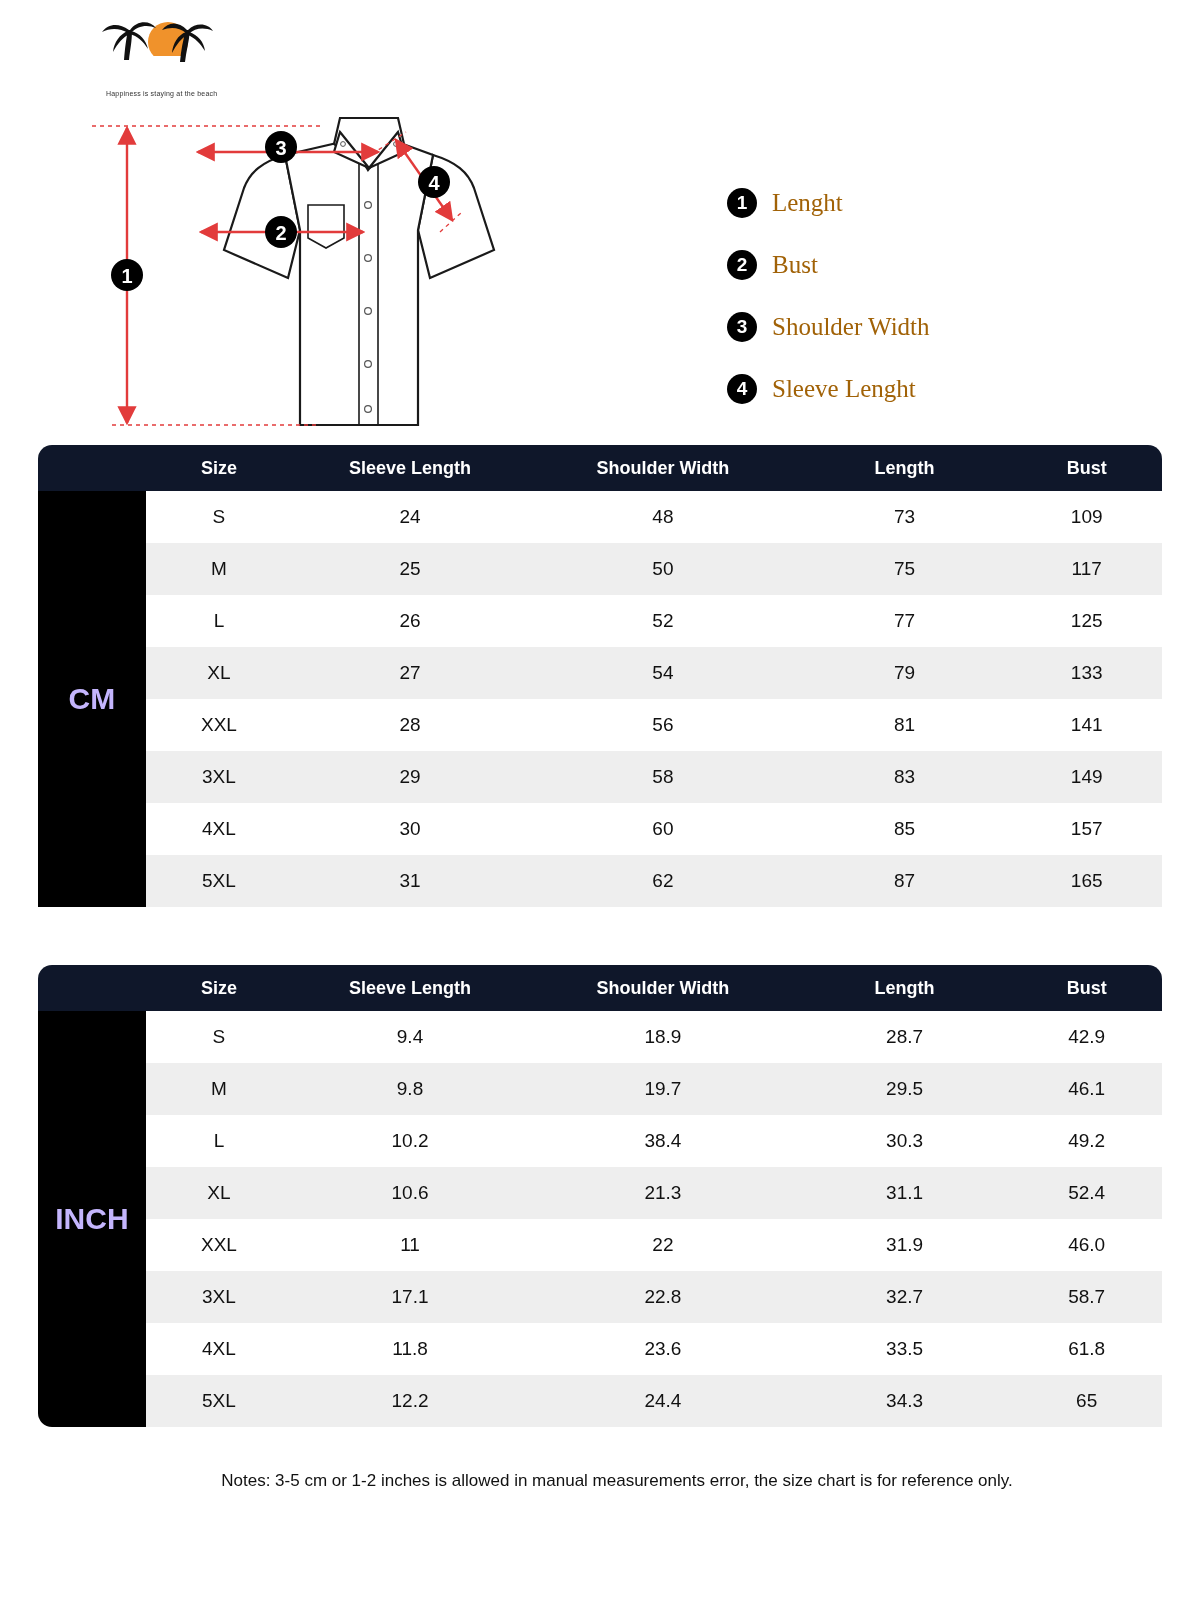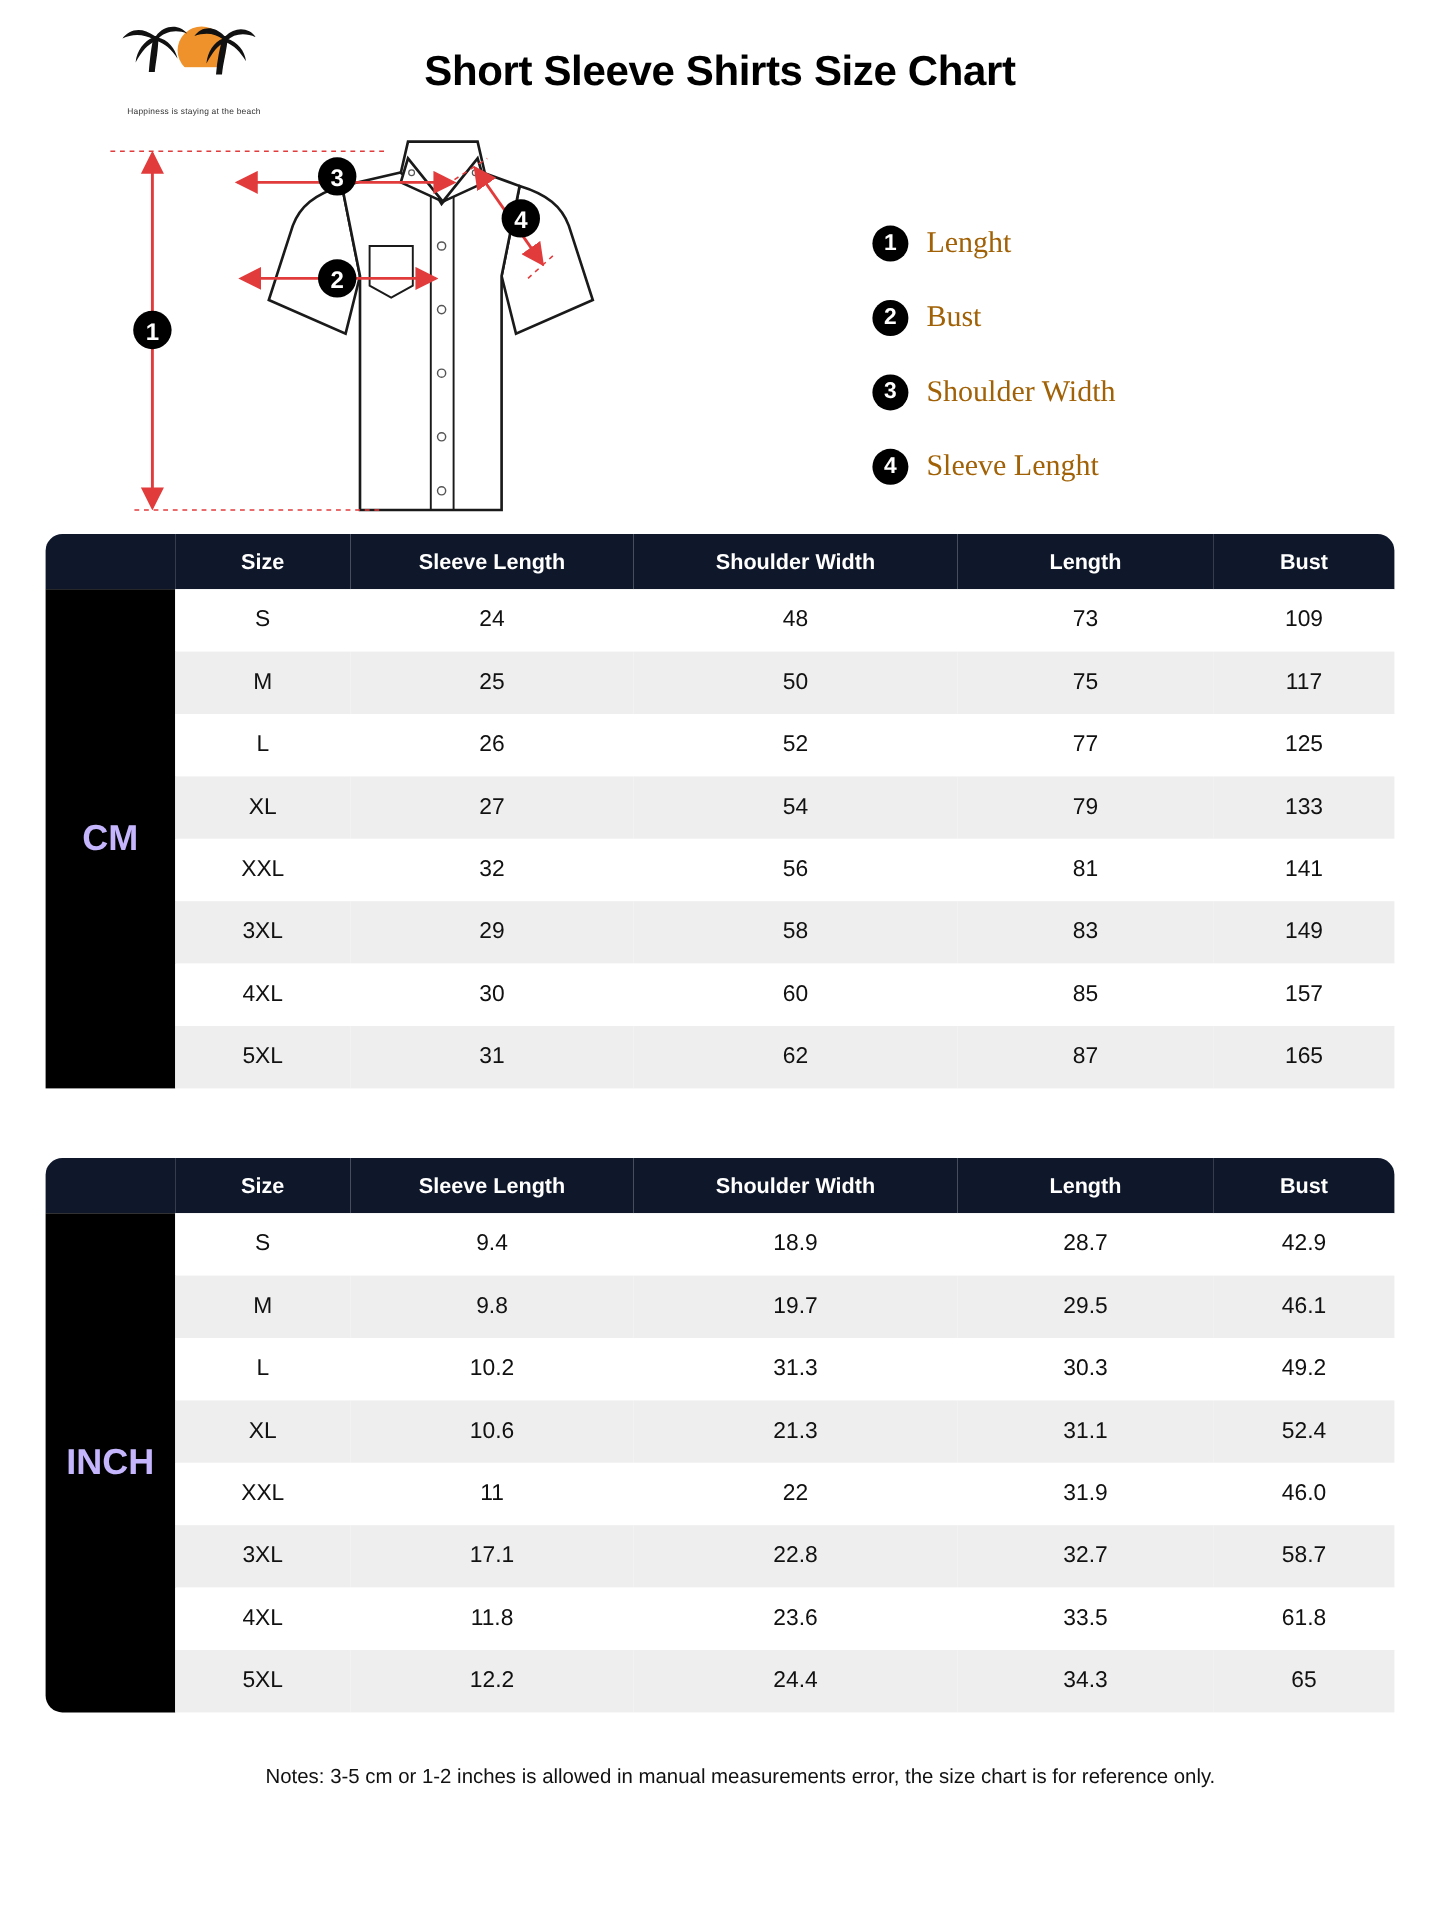--- a/index.html
+++ b/index.html
@@ -190,21 +190,20 @@
       <path d="M36 15 C28 18 22 26 21 36 C26 27 31 21 38 18 Z" fill="#111"></path>
       <path d="M39 15 C48 17 54 24 56 33 C51 25 45 20 38 18 Z" fill="#111"></path>
       <path d="M88 46 C89 34 91 24 94 14 L98 14 C97 26 94 36 93 46 Z" fill="#111"></path>
       <path d="M95 14 C86 5 76 6 70 14 C78 11 87 11 94 17 Z" fill="#111"></path>
       <path d="M96 14 C104 6 116 7 121 15 C112 11 103 12 97 18 Z" fill="#111"></path>
       <path d="M94 16 C86 19 81 27 80 37 C85 28 89 22 96 19 Z" fill="#111"></path>
       <path d="M97 16 C106 19 112 26 113 35 C108 27 103 22 96 19 Z" fill="#111"></path>
     </svg>
     <div class="logo-tag">Happiness is staying at the beach</div>
   </div>
-  <div class="page-title">Short Sleeve Shirts Size Chart</div>
 </div>
 
 <div class="diagram">
   <svg width="720" height="335" viewBox="0 0 720 335">
 
     <g fill="#ffffff" stroke="#1a1a1a" stroke-width="2.2">
 
       <path d="M285 45 C262 52 250 62 244 78 L224 140 L288 168 L300 120 Z"></path>
 
       <path d="M433 45 C456 52 468 62 474 78 L494 140 L430 168 L418 120 Z"></path>
@@ -335,21 +334,21 @@
       </tr>
       <tr class="even">
         <td>XL</td>
         <td>27</td>
         <td>54</td>
         <td>79</td>
         <td>133</td>
       </tr>
       <tr class="odd">
         <td>XXL</td>
-        <td>32</td>
+        <td>28</td>
         <td>56</td>
         <td>81</td>
         <td>141</td>
       </tr>
       <tr class="even">
         <td>3XL</td>
         <td>29</td>
         <td>58</td>
         <td>83</td>
         <td>149</td>
@@ -406,21 +405,21 @@
       <tr class="even">
         <td>M</td>
         <td>9.8</td>
         <td>19.7</td>
         <td>29.5</td>
         <td>46.1</td>
       </tr>
       <tr class="odd">
         <td>L</td>
         <td>10.2</td>
-        <td>31.3</td>
+        <td>38.4</td>
         <td>30.3</td>
         <td>49.2</td>
       </tr>
       <tr class="even">
         <td>XL</td>
         <td>10.6</td>
         <td>21.3</td>
         <td>31.1</td>
         <td>52.4</td>
       </tr>

